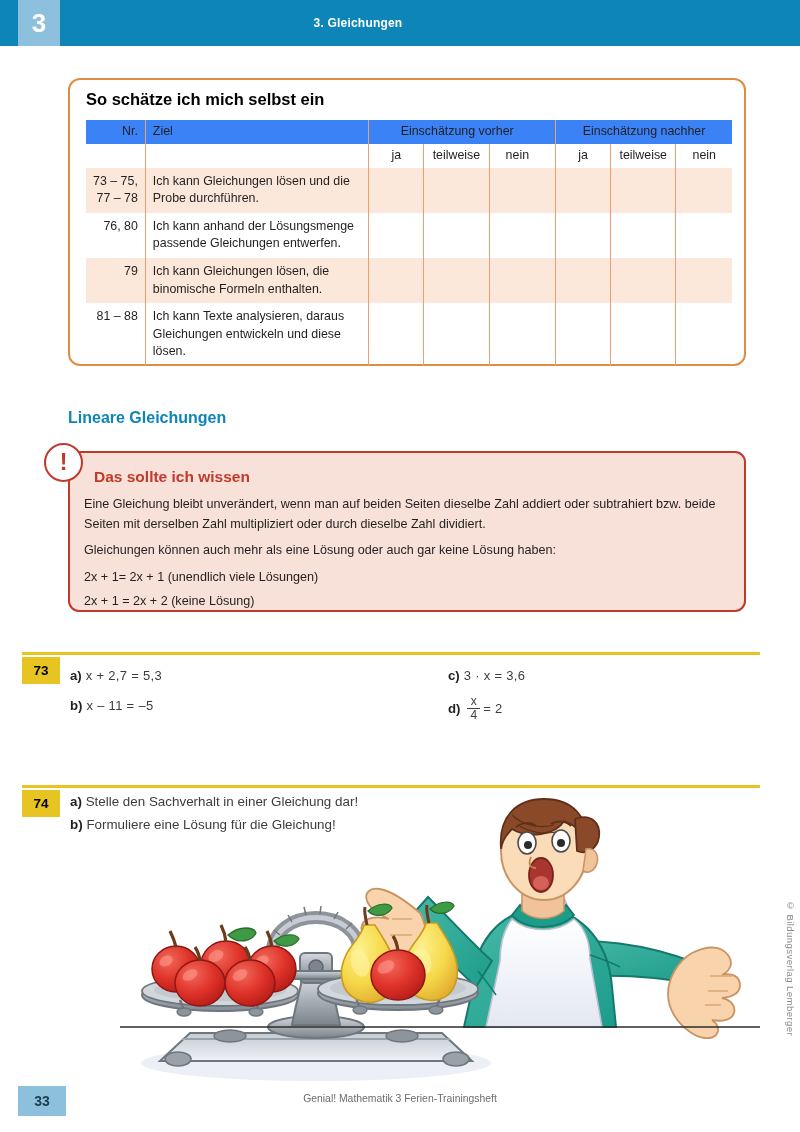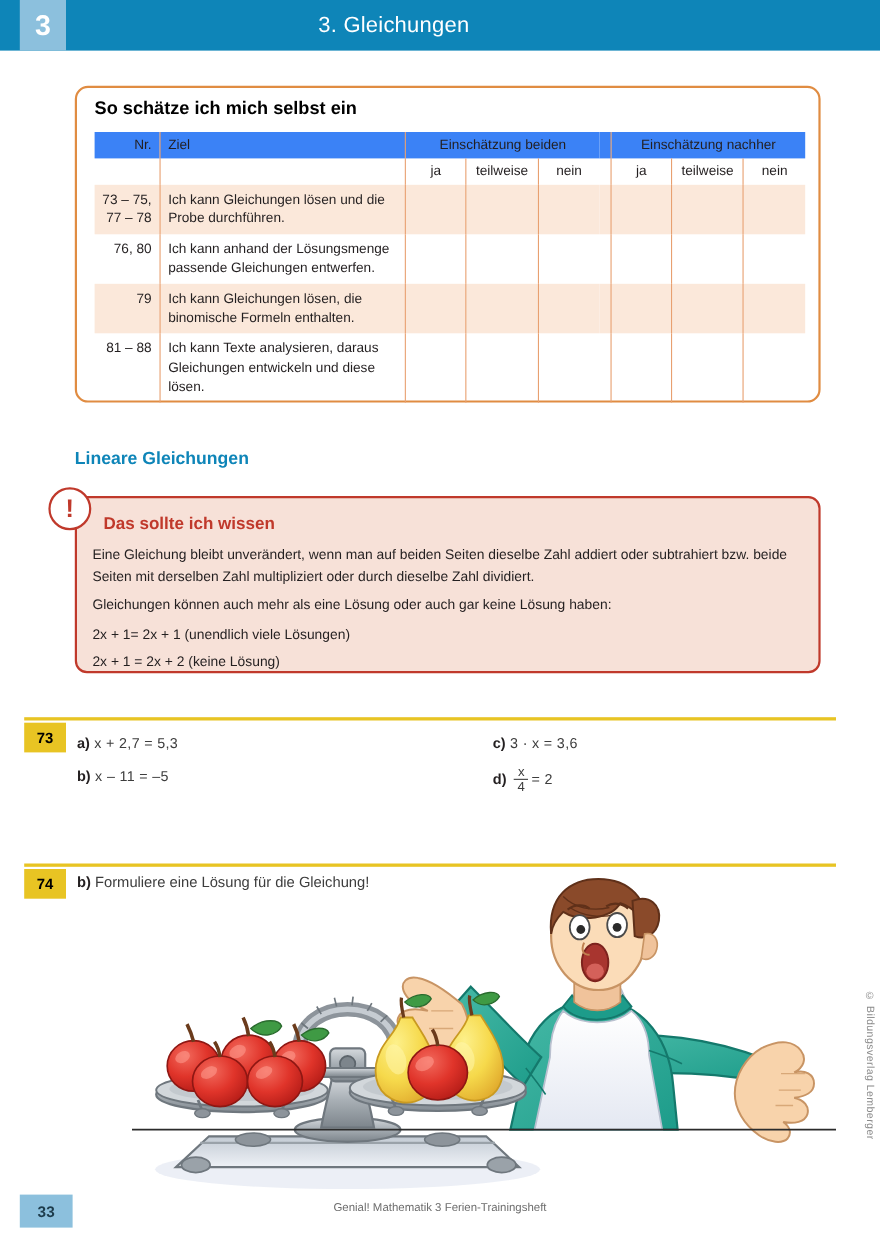--- a/index.html
+++ b/index.html
@@ -19,21 +19,21 @@
   }
   .chap-badge {
     position: absolute; left: 18px; top: 0; width: 42px; height: 46px;
     background: #8cc0dd;
     display: flex; align-items: center; justify-content: center;
     color: #ffffff; font-size: 26px; font-weight: bold;
   }
   .header-title {
     position: absolute; left: 0; top: 0; width: 716px; height: 46px;
     display: flex; align-items: center; justify-content: center;
-    color: #ffffff; font-size: 20px; font-weight: normal;
+    color: #ffffff; font-size: 12px; font-weight: bold;
     letter-spacing: .2px;
   }
 
   
   .assess-box {
     position: absolute; left: 68px; top: 78px; width: 678px; height: 288px;
     border: 2px solid #e08c42; border-radius: 12px;
     background: #ffffff;
   }
   .assess-title {
@@ -158,21 +158,21 @@
     <div class="chap-badge">3</div>
   </div>
 
   <div class="assess-box">
     <div class="assess-title">So schätze ich mich selbst ein</div>
     <table class="assess-table">
       <thead>
         <tr class="hrow1">
           <th class="c-nr nocol">Nr.</th>
           <th class="c-ziel">Ziel</th>
-          <th class="c-opt" colspan="3">Einschätzung beiden</th>
+          <th class="c-opt" colspan="3">Einschätzung vorher</th>
           <th class="gap"></th>
           <th class="c-opt" colspan="3">Einschätzung nachher</th>
         </tr>
         <tr class="hrow2">
           <th class="c-nr nocol"></th>
           <th class="c-ziel"></th>
           <th class="c-opt">ja</th>
           <th class="c-opt-w">teilweise</th>
           <th class="c-opt">nein</th>
           <th class="gap"></th>
@@ -265,20 +265,24 @@
             </span><span class="math">= 2</span>
         </div>
       </div>
     </div>
   </div>
 
   <div class="ex-rule" style="top:785px;"></div>
   <div class="exercise" style="top:790px; height:60px;">
     <div class="ex-num">74</div>
     <div class="ex-body">
+      <div class="ex74-sub">
+        <b>a)</b>
+        <span>Stelle den Sachverhalt in einer Gleichung dar!</span>
+      </div>
       <div class="ex74-sub">
         <b>b)</b>
         <span>Formuliere eine Lösung für die Gleichung!</span>
       </div>
     </div>
   </div>
 
   <div class="illo">
     <svg viewBox="0 0 640 290" width="640" height="290">
       <defs>

